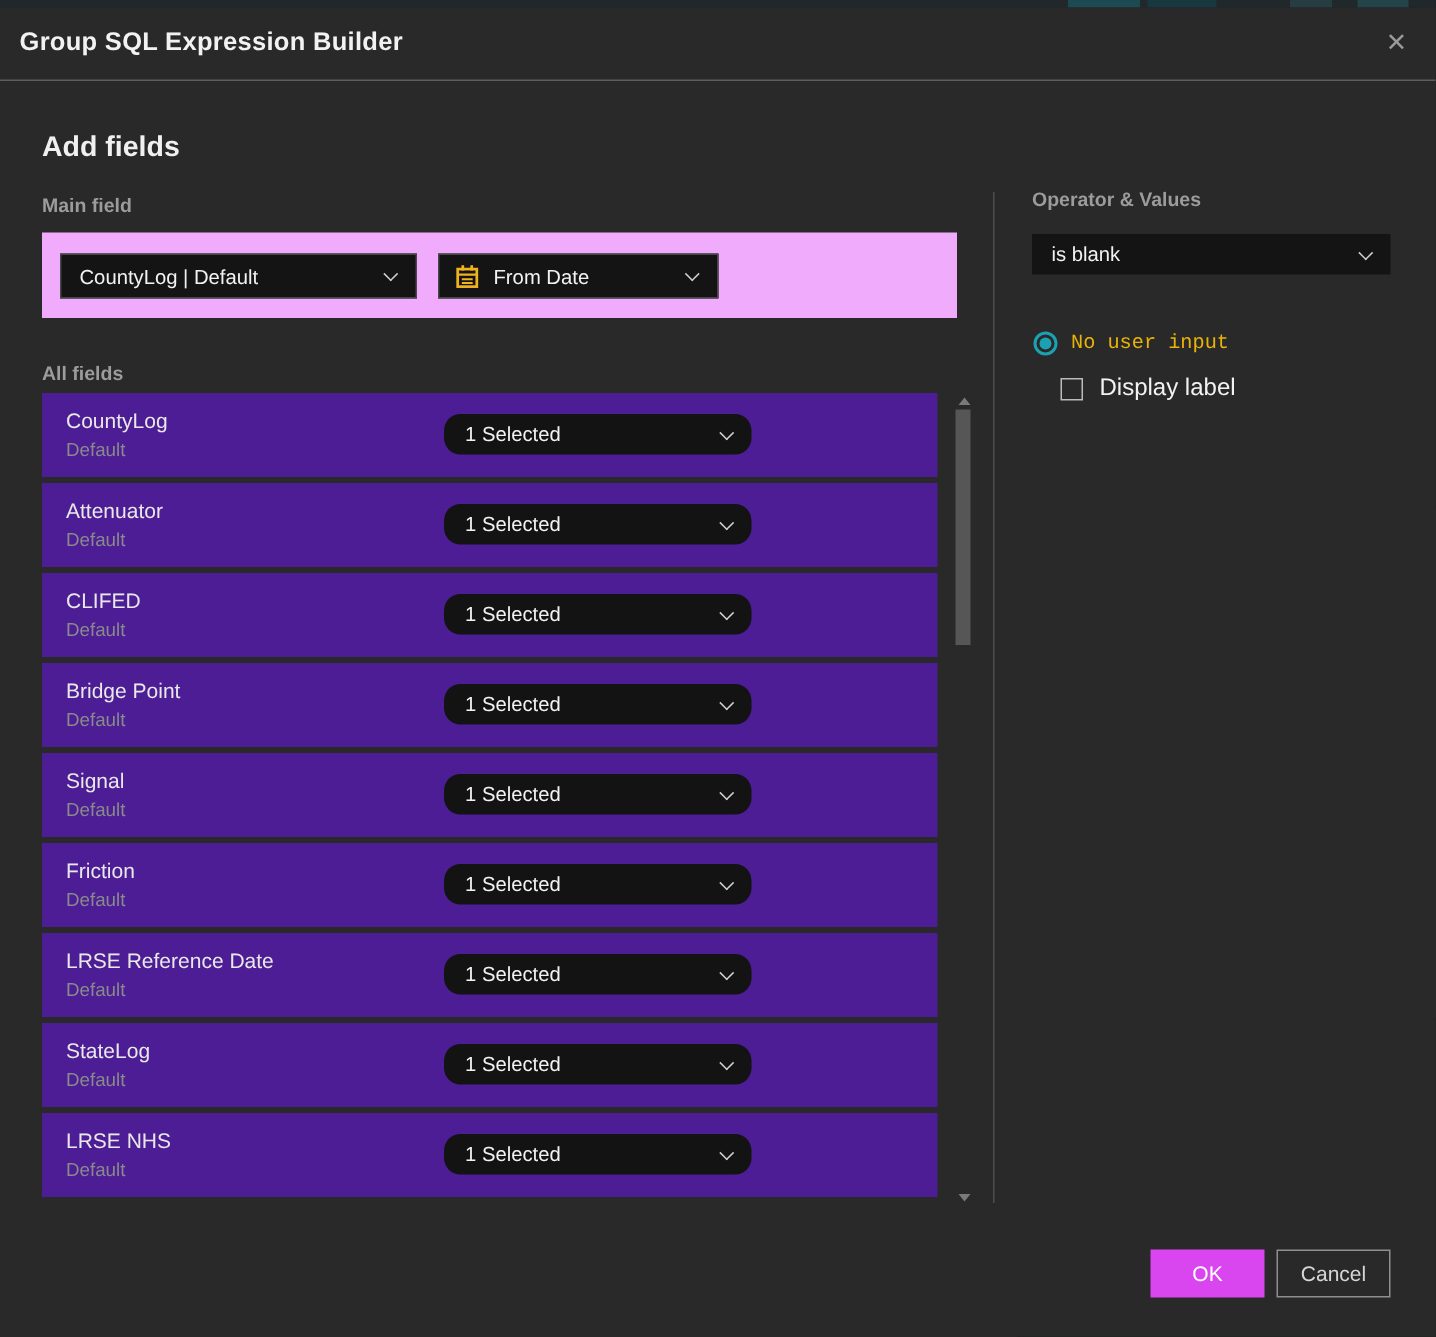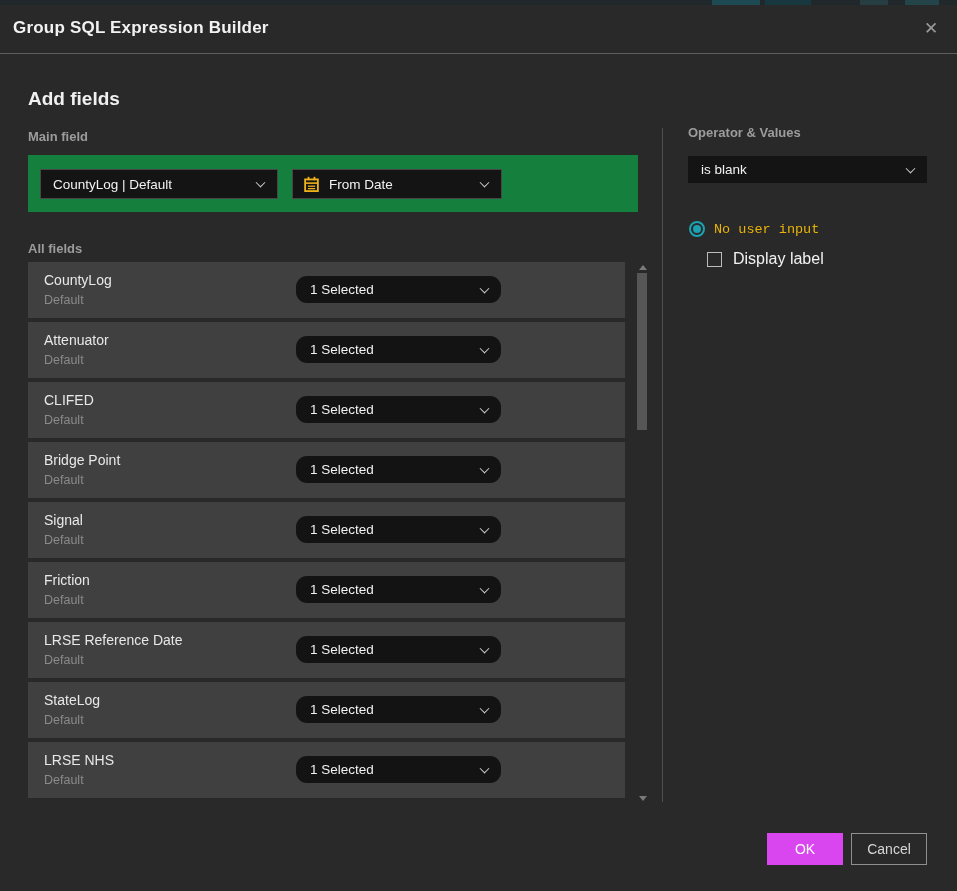--- a/index.html
+++ b/index.html
@@ -29,28 +29,28 @@
   .sub-heading { position:absolute; left:28px; font-size:13px; font-weight:bold; color:#9c9c9c; }
 
   
   .dd { position:absolute; background:#141414; display:flex; align-items:center; cursor:pointer; }
   .dd .dd-label { color:#f2f2f2; font-size:13.5px; white-space:nowrap; }
   .chev { position:absolute; right:13px; top:50%; width:7px; height:7px;
           border-right:1.6px solid #cfcfcf; border-bottom:1.6px solid #cfcfcf;
           transform:translateY(-70%) rotate(45deg); }
 
   
-  .main-field-box { position:absolute; left:28px; top:150px; width:610px; height:57px; background:#15803d; }
+  .main-field-box { position:absolute; left:28px; top:150px; width:610px; height:57px; background:#f0abfc; }
   .dd.layer-dd { left:12px; top:14px; width:238px; height:30px; border:1px solid #474747; padding-left:12px; }
-  .dd.date-dd  { left:264px; top:14px; width:210px; height:30px; border:1px solid #474747; padding-left:10px; }
+  .dd.date-dd  { left:264px; top:14px; width:187px; height:30px; border:1px solid #474747; padding-left:10px; }
   .cal-icon { width:17px; height:17px; margin-right:9px; flex:0 0 auto; display:block; }
 
   
   .field-list { position:absolute; left:28px; top:257px; width:597px; }
-  .field-row { position:relative; width:597px; height:56px; background:#404040; margin-bottom:4px; }
+  .field-row { position:relative; width:597px; height:56px; background:#4c1d95; margin-bottom:4px; }
   .field-name { position:absolute; left:16px; top:10px; font-size:14px; color:#e8e8e8; }
   .field-sub  { position:absolute; left:16px; top:31px; font-size:12.5px; color:#8a8a8a; }
   .dd.small-dd { left:268px; top:14px; width:205px; height:27px; padding-left:14px; background:#131313;border-radius:11px; }
 
   
   .scroll-thumb { position:absolute; left:637px; top:268px; width:10px; height:157px; background:#565656; cursor:pointer; }
   .scroll-arrow-up { position:absolute; left:639px; top:260px; width:0; height:0;
       border-left:4px solid transparent; border-right:4px solid transparent; border-bottom:5px solid #7a7a7a; }
   .scroll-arrow-down { position:absolute; left:639px; top:791px; width:0; height:0;
       border-left:4px solid transparent; border-right:4px solid transparent; border-top:5px solid #7a7a7a; }

